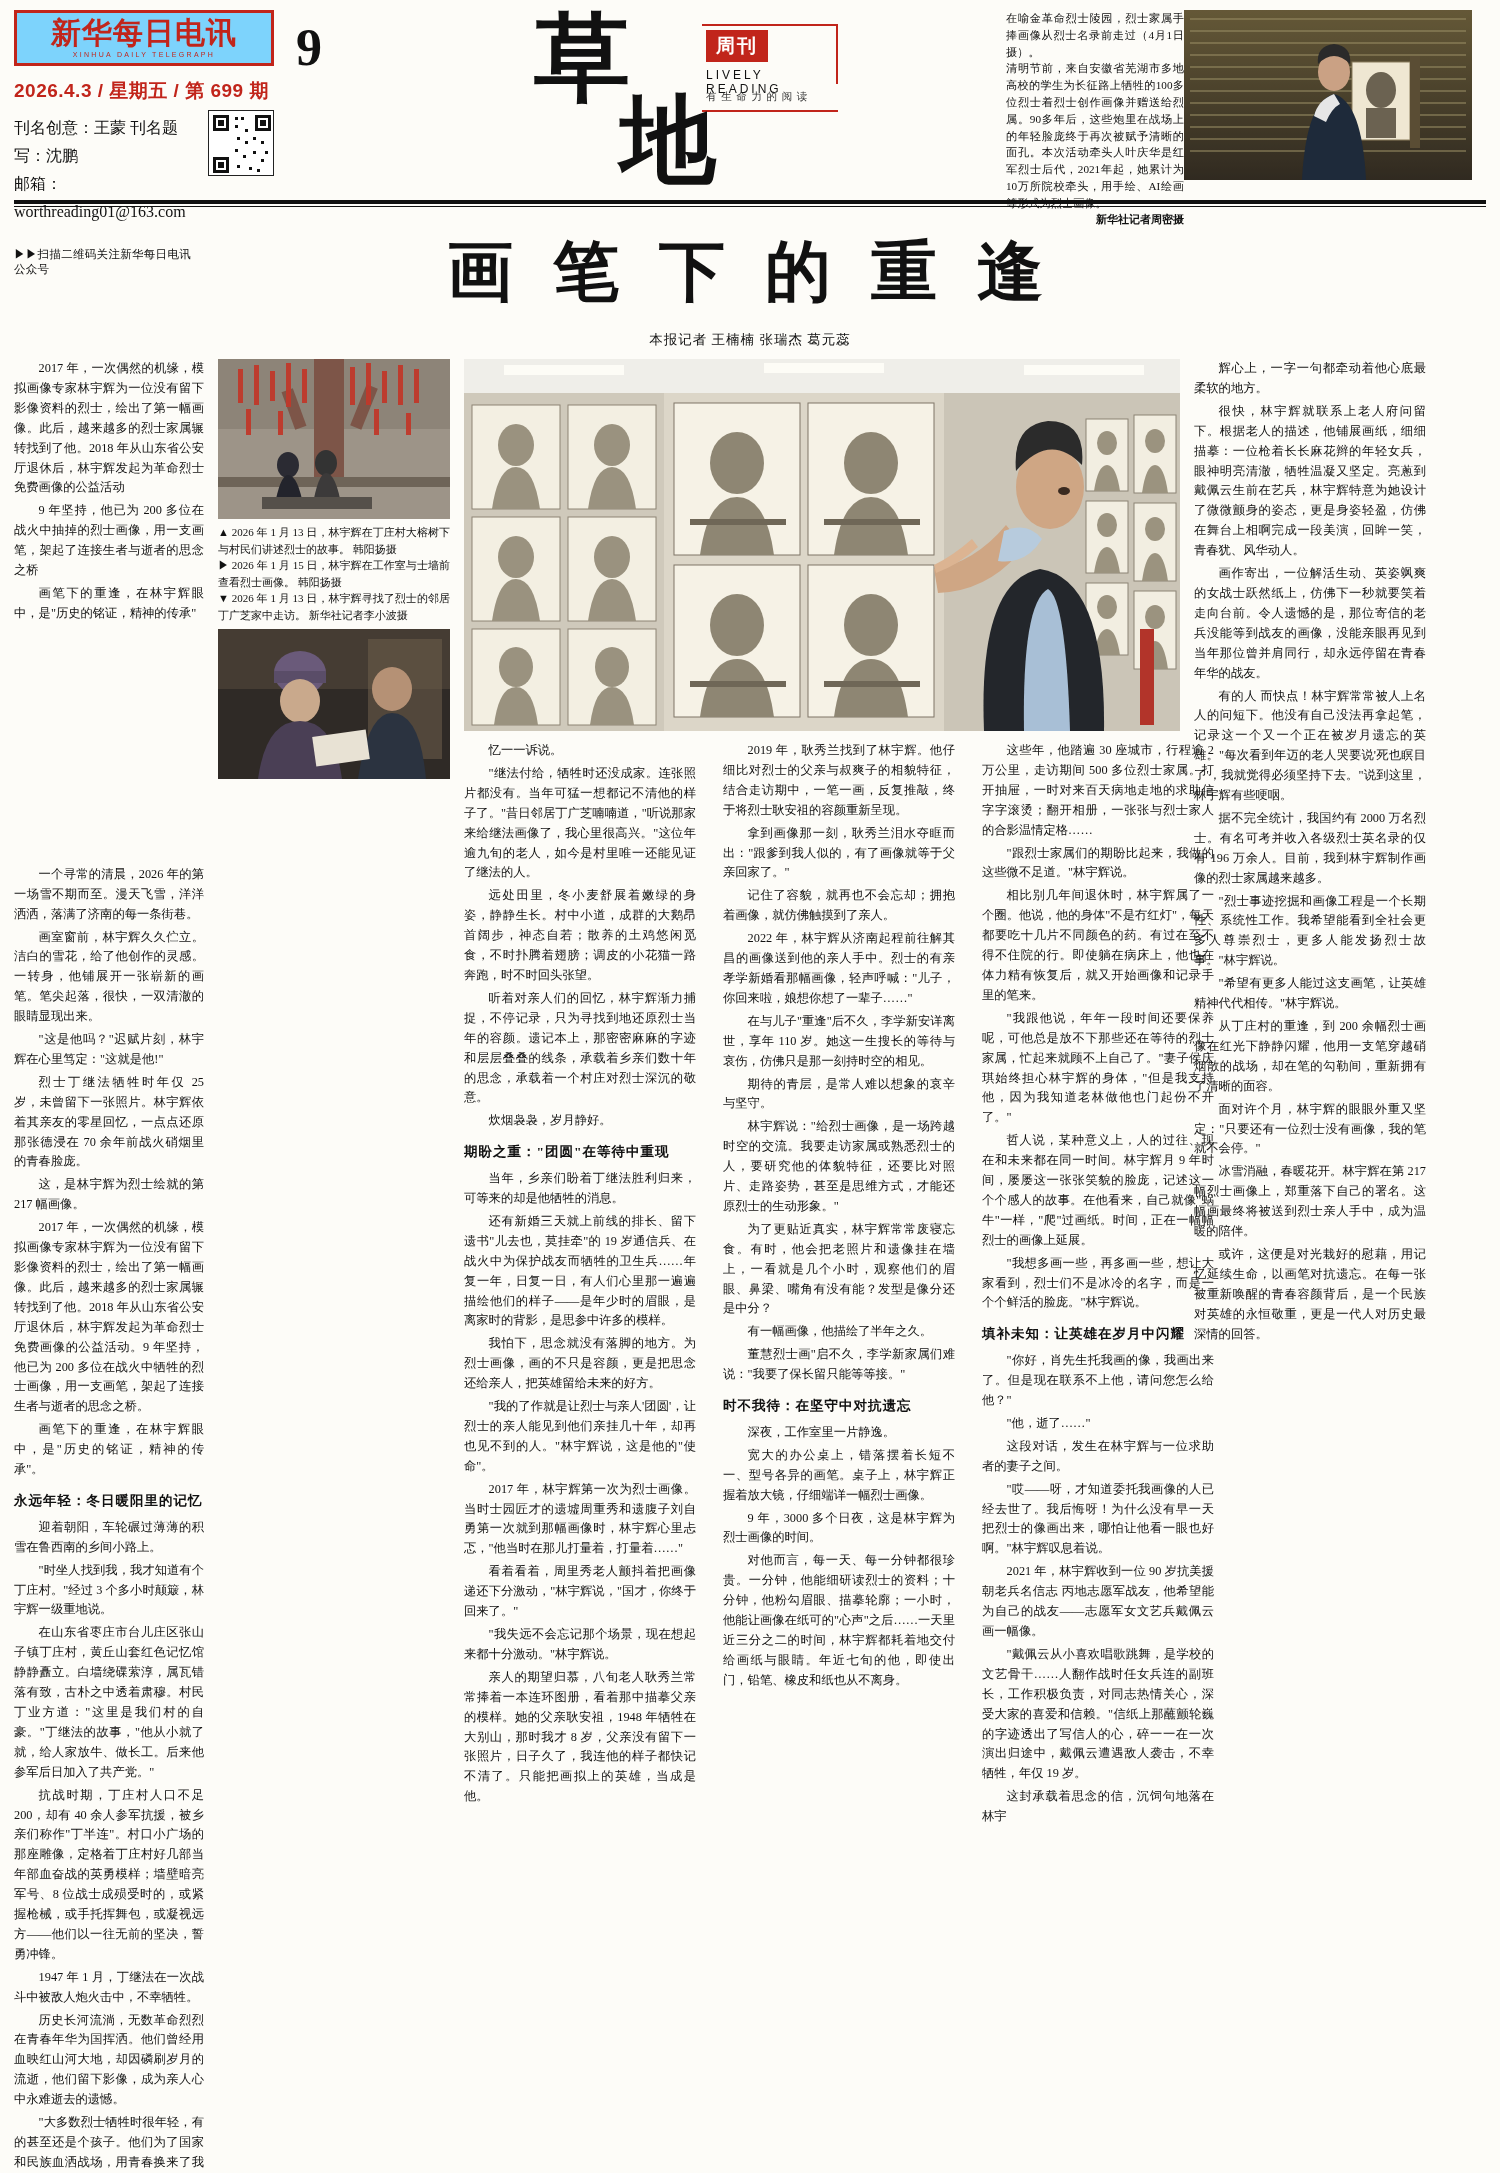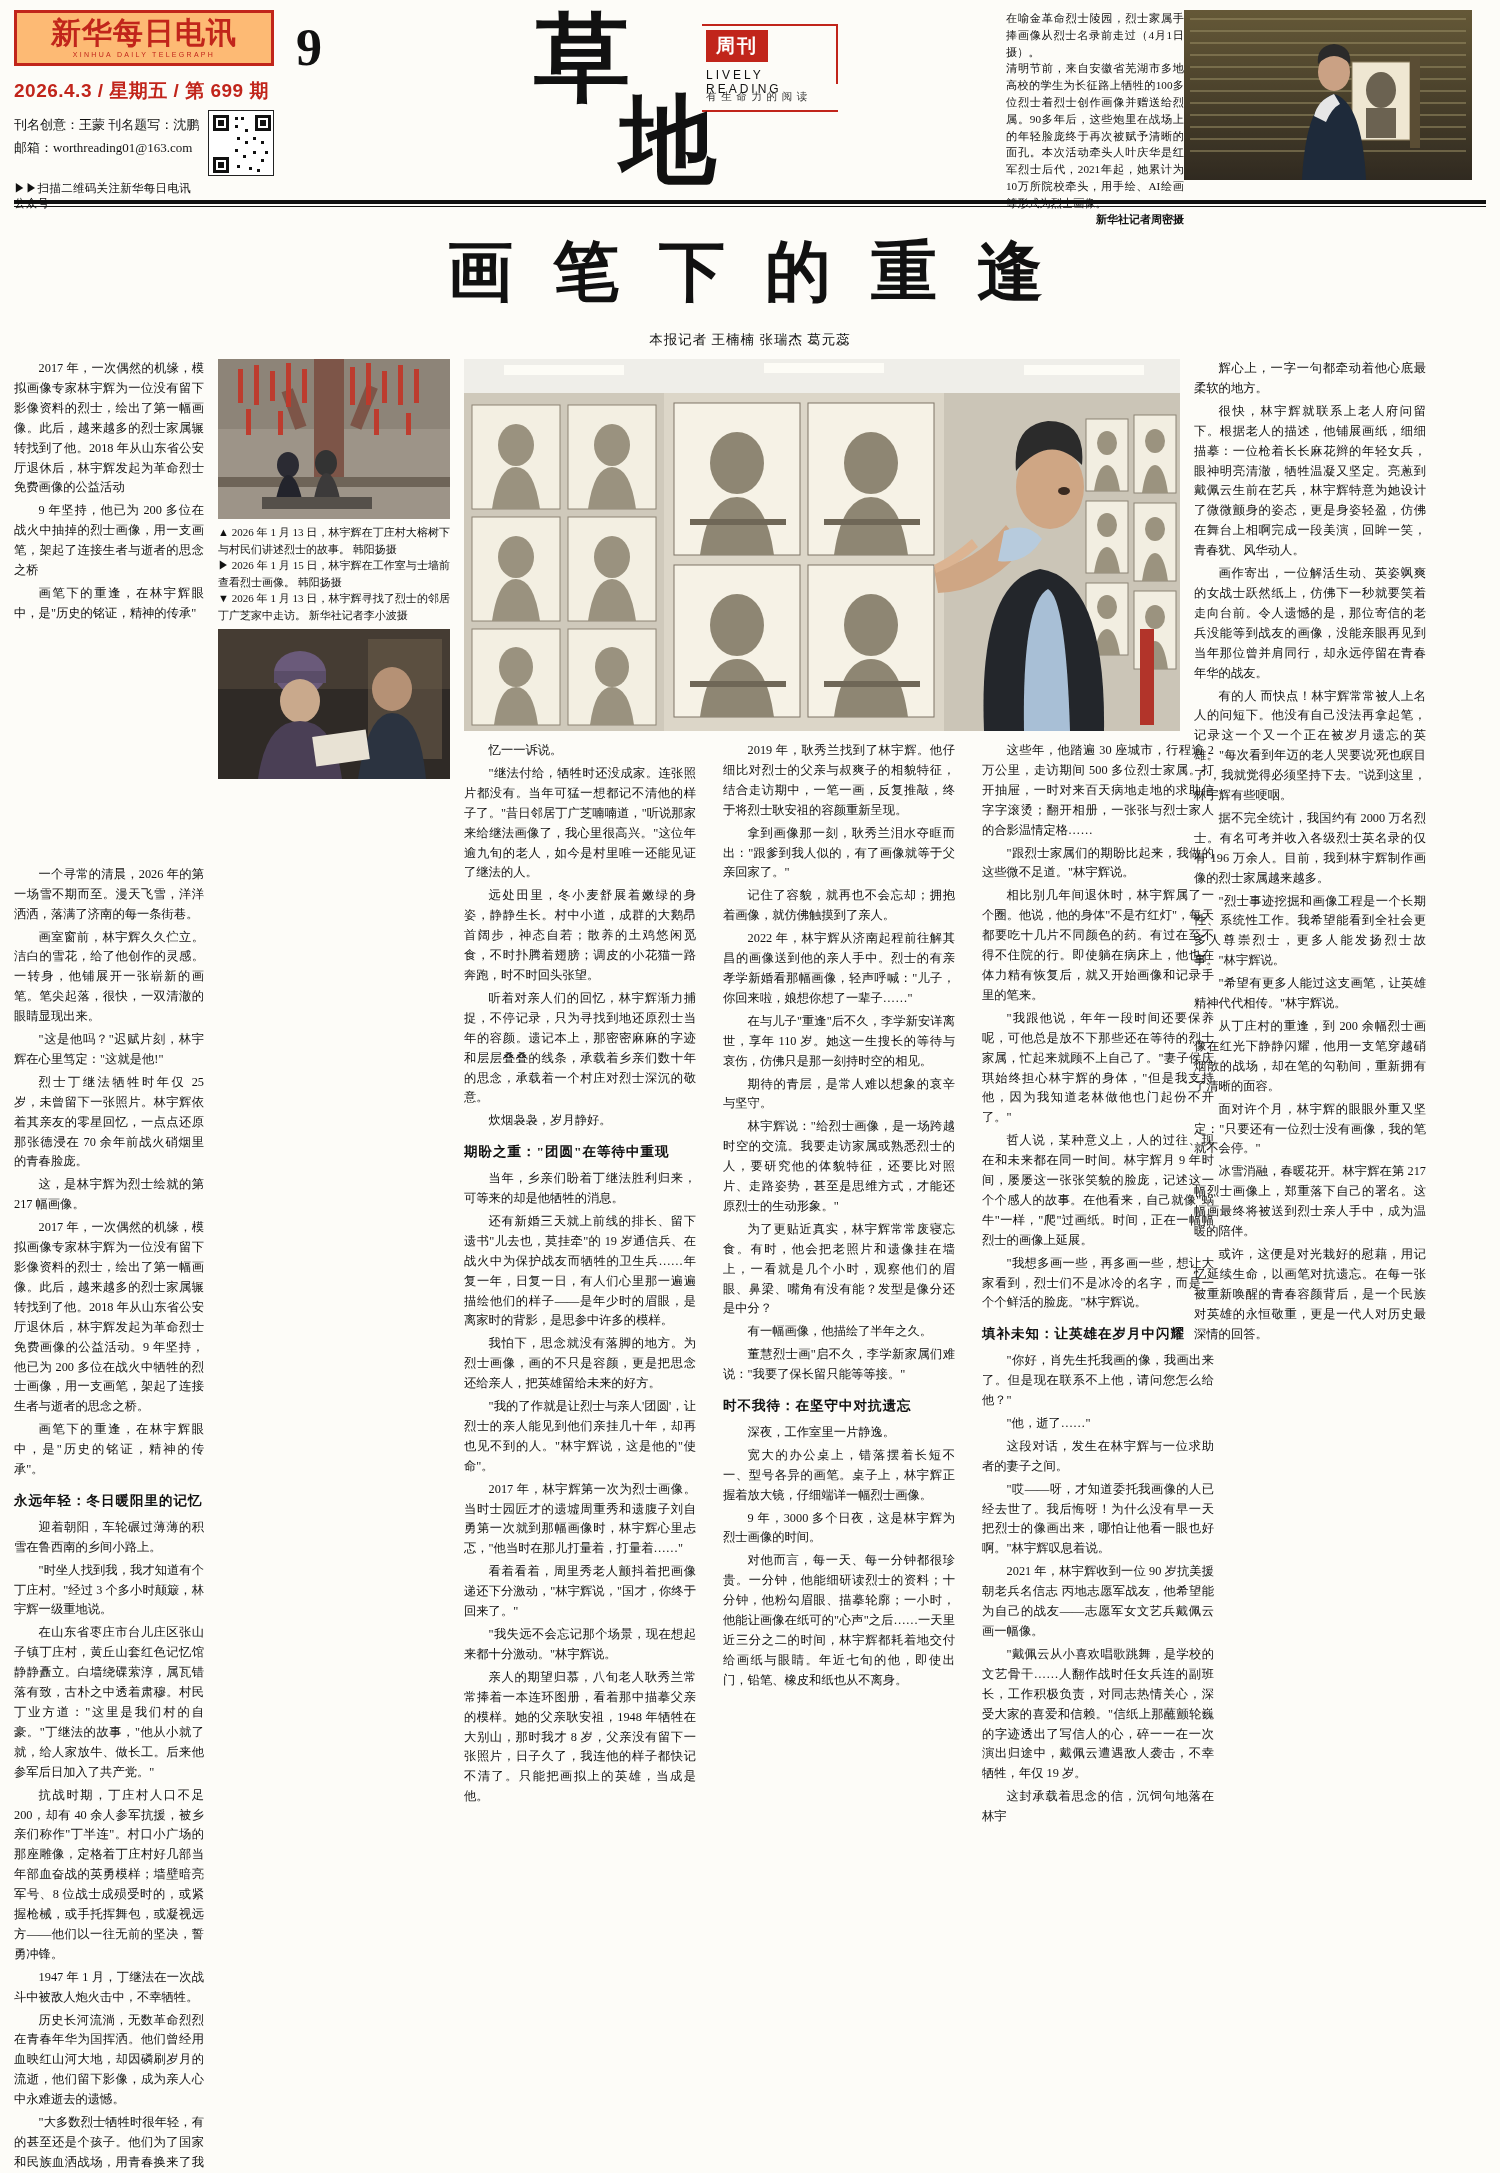--- a/index.html
+++ b/index.html
@@ -11,37 +11,37 @@
     color:#111;
     position:relative;
     overflow:hidden;
   }
   .page { width:1500px; height:2173px; position:relative; padding:0 14px; }
 
   
   .masthead { display:flex; align-items:flex-start; padding:10px 0 4px 0; height:196px; }
   .mh-left { width:260px; flex:0 0 260px; }
   .logo-box {
-    border:3px solid #c1251b; background:#fdba74; padding:3px 4px 4px 4px;
+    border:3px solid #c1251b; background:#7dd3fc; padding:3px 4px 4px 4px;
     display:flex; align-items:center; justify-content:center; flex-direction:column;
     height:56px;
   }
   .logo-main {
     font-family:"DejaVu Serif", serif; font-weight:bold; font-size:30px;
     color:#c1251b; letter-spacing:1px; line-height:1; white-space:nowrap;
   }
   .logo-sub {
     font-family:"Liberation Sans", sans-serif; font-size:7px; color:#c1251b;
     letter-spacing:2.3px; margin-top:3px; white-space:nowrap;
   }
   .mh-date {
     color:#c1251b; font-size:19px; font-weight:bold; margin-top:12px;
     font-family:"Liberation Sans", sans-serif; letter-spacing:0.5px;
   }
-  .mh-info { font-size:13px; line-height:1.75; margin-top:10px; color:#111; }
+  .mh-info { font-size:16px; line-height:1.75; margin-top:10px; color:#111; }
   .mh-scan { font-size:11.5px; color:#111; margin-top:21px; letter-spacing:0.3px; }
   .mh-num {
     font-size:52px; font-weight:bold; color:#111; width:70px;
     font-family:"Liberation Serif", serif; text-align:center; margin-top:8px;
     flex:0 0 70px;
   }
   .mh-center { flex:1; position:relative; display:flex; justify-content:center; }
   .cd-wrap { position:relative; width:330px; height:180px; }
   .cd-cao {
     position:absolute; left:24px; top:0px; font-size:96px; font-weight:bold;

